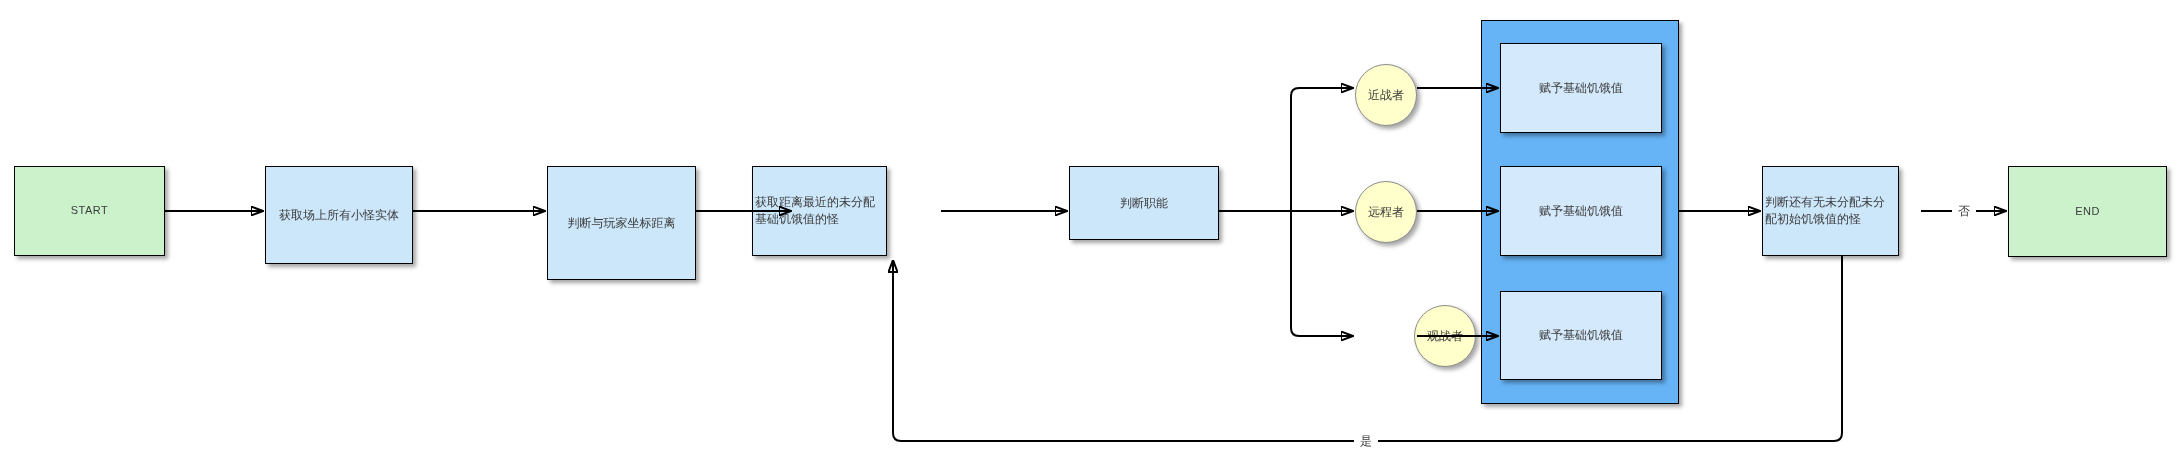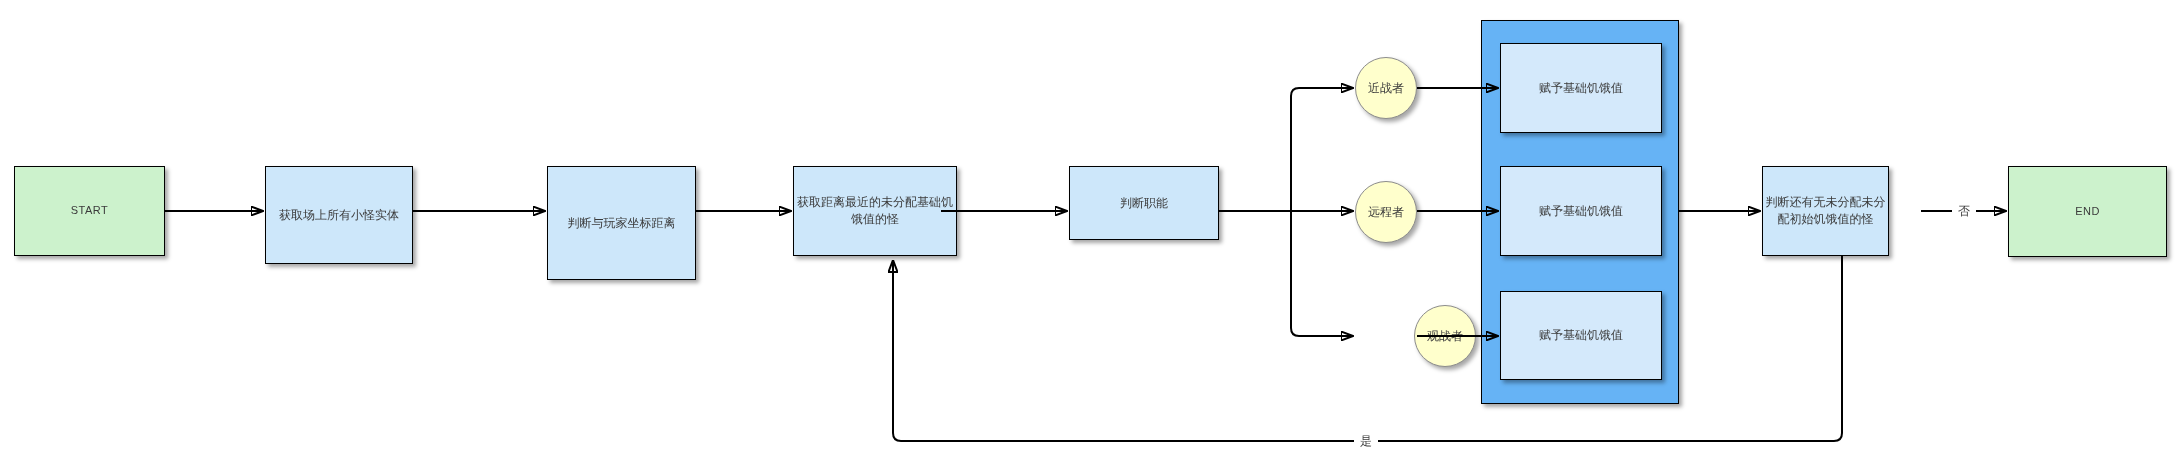--- a/index.html
+++ b/index.html
@@ -12,21 +12,21 @@
     --edge-color:#000000;
     --text-color:#3b3b3b;
   }
   html,body{margin:0;padding:0;background:#ffffff;}
   body{font-family:"Liberation Sans","DejaVu Sans",sans-serif;}
   .canvas{
     position:relative;width:2179px;height:455px;background:#ffffff;overflow:hidden;
   }
   .node{
     position:absolute;box-sizing:border-box;
-    display:flex;align-items:center;justify-content:center;text-align:center;
+    display:flex;align-items:center;justify-content:center;text-align:left;
     font-size:12px;line-height:1.4;color:var(--text-color);
     border:1.5px solid #000;background:var(--process-fill);
     box-shadow:3px 3px 4px rgba(0,0,0,0.35);
     padding:0 2px;
   }
   .terminal{background:var(--terminal-fill);font-size:11px;letter-spacing:0.5px;}
   .group{
     position:absolute;box-sizing:border-box;
     border:1.5px solid #000;background:var(--container-fill);
     box-shadow:3px 3px 4px rgba(0,0,0,0.35);
@@ -51,35 +51,35 @@
 <body>
 
 <div class="canvas">
 
   <div class="node terminal" style="left:14px;top:166px;width:151px;height:90px">START</div>
 
   <div class="node" style="left:265px;top:166px;width:148px;height:98px">获取场上所有小怪实体</div>
 
   <div class="node" style="left:547px;top:166px;width:149px;height:114px">判断与玩家坐标距离</div>
 
-  <div class="node" style="left:793px;top:166px;width:164px;height:90px">获取距离最近的未分配基础饥饿值的怪</div>
+  <div class="node" style="left:752px;top:166px;width:135px;height:90px">获取距离最近的未分配基础饥饿值的怪</div>
 
   <div class="node" style="left:1069px;top:166px;width:150px;height:74px">判断职能</div>
 
-  <div class="circle" style="left:1355px;top:57px;width:62px;height:62px">近战者</div>
+  <div class="circle" style="left:1355px;top:64px;width:62px;height:62px">近战者</div>
   <div class="circle" style="left:1355px;top:181px;width:62px;height:62px">远程者</div>
   <div class="circle" style="left:1414px;top:305px;width:62px;height:62px">观战者</div>
 
   <div class="group" style="left:1481px;top:20px;width:198px;height:384px"></div>
 
   <div class="node inner" style="left:1500px;top:43px;width:162px;height:90px">赋予基础饥饿值</div>
   <div class="node inner" style="left:1500px;top:166px;width:162px;height:90px">赋予基础饥饿值</div>
   <div class="node inner" style="left:1500px;top:291px;width:162px;height:89px">赋予基础饥饿值</div>
 
-  <div class="node" style="left:1762px;top:166px;width:127px;height:90px">判断还有无未分配未分配初始饥饿值的怪</div>
+  <div class="node" style="left:1762px;top:166px;width:137px;height:90px">判断还有无未分配未分配初始饥饿值的怪</div>
 
   <div class="node terminal" style="left:2008px;top:166px;width:159px;height:91px">END</div>
 
   <svg class="edges" width="2179" height="455" aria-hidden="true">
     <defs>
       <marker id="arrow" viewBox="0 0 13 10" refX="12.5" refY="5" markerWidth="13" markerHeight="10" orient="auto" markerUnits="userSpaceOnUse">
         <path d="M0.5,0.5 L12.5,5 L0.5,9.5 Z" fill="#000" stroke="none"></path>
       </marker>
     </defs>
     <path d="M165 211 L263 211" marker-end="url(#arrow)"></path>

